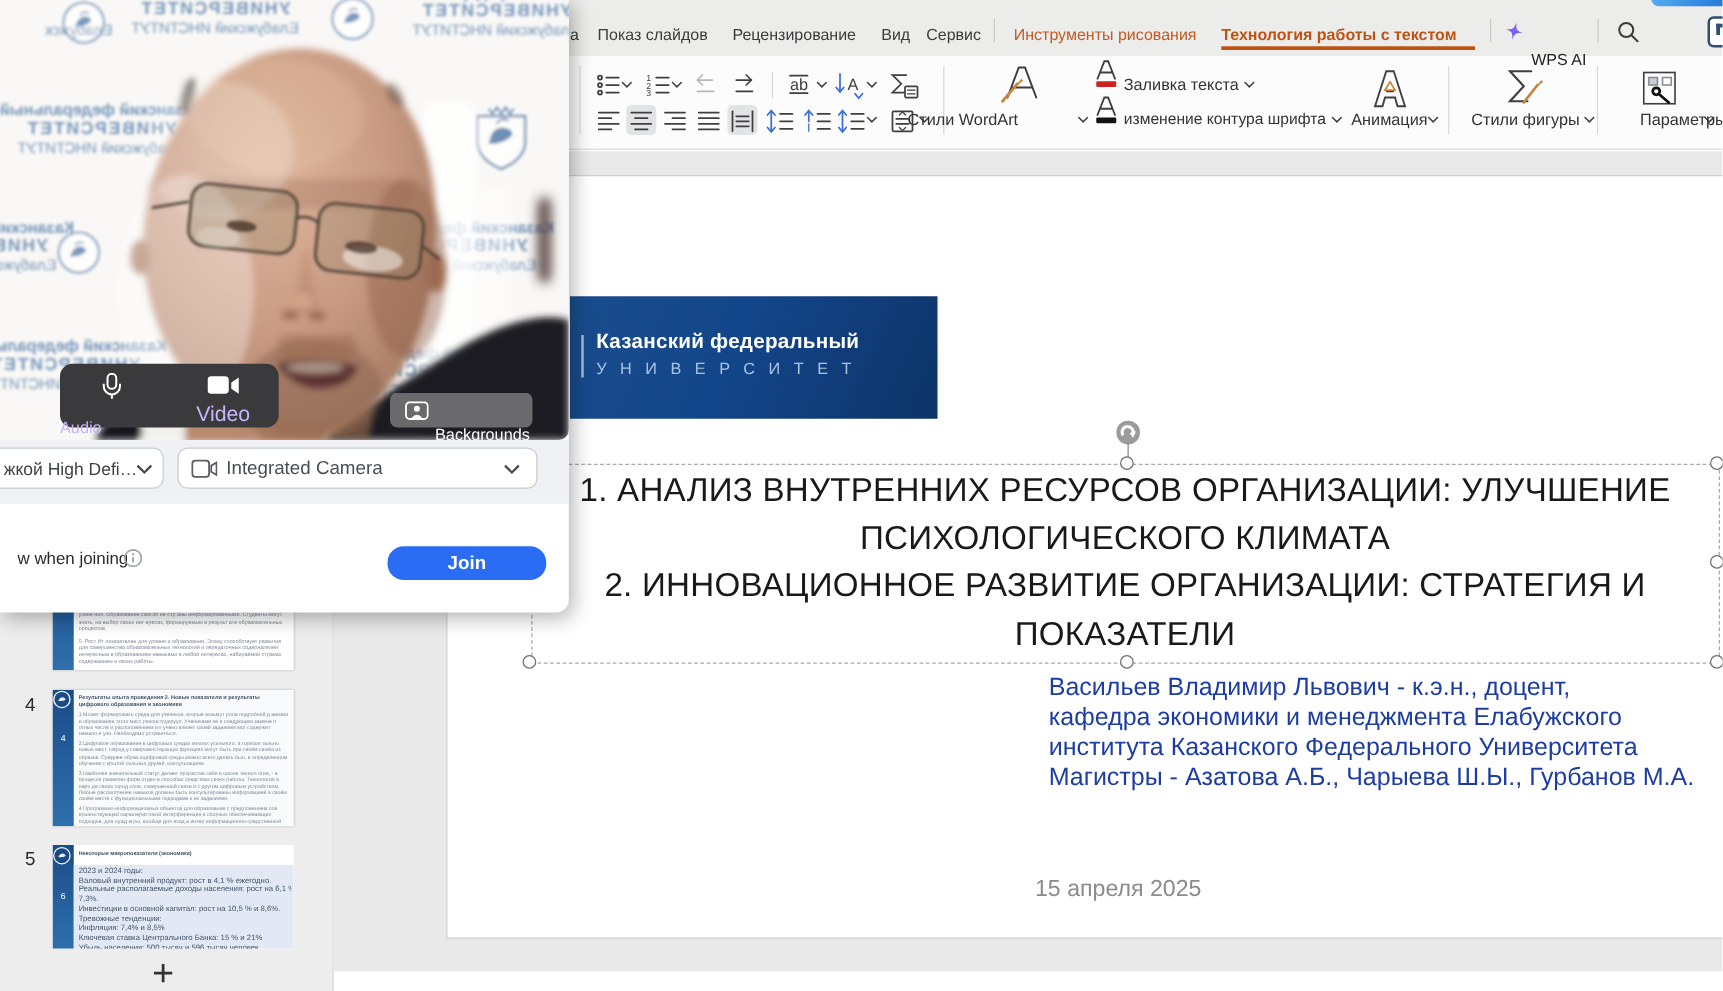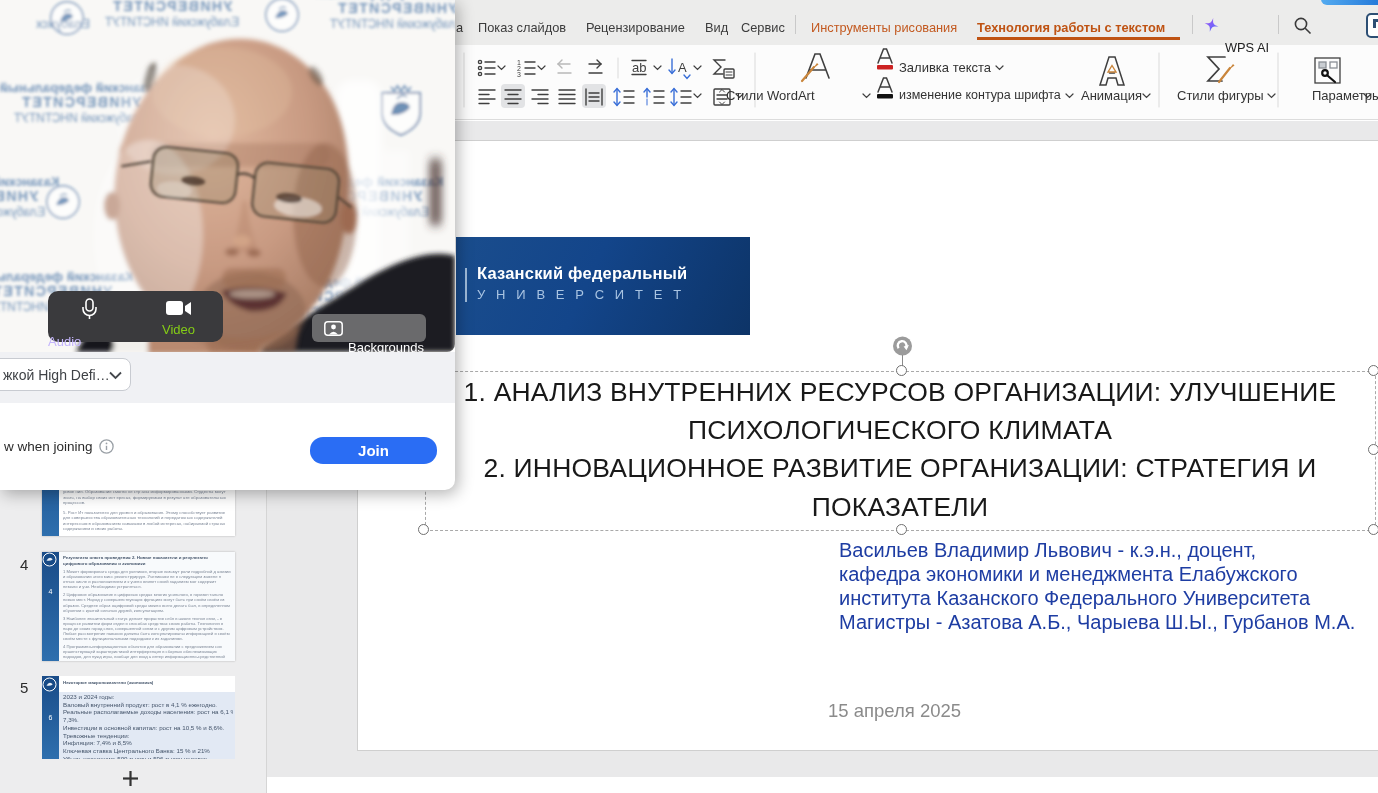--- a/index.html
+++ b/index.html
@@ -479,40 +479,50 @@
       <svg class="abs" style="left:33px;top:7px;" width="17" height="22" viewBox="0 0 17 22">
         <rect x="5" y="1" width="7" height="12" rx="3.5" fill="none" stroke="#fff" stroke-width="1.6"></rect>
         <path d="M2 9 v2 a6.5 6.5 0 0 0 13 0 v-2" fill="none" stroke="#fff" stroke-width="1.6"></path>
         <line x1="8.5" y1="18" x2="8.5" y2="21" stroke="#fff" stroke-width="1.6"></line>
       </svg>
       <span class="abs" style="left:0;top:43px;width:85px;text-align:left;font-size:13px;color:#c4b5fd;">Audio</span>
       <svg class="abs" style="left:118px;top:9px;" width="26" height="17" viewBox="0 0 26 17">
         <rect x="0" y="1" width="17" height="14" rx="3" fill="#fff"></rect>
         <path d="M19 6 L25 2 V15 L19 11 Z" fill="#fff"></path>
       </svg>
-      <span class="abs" style="left:88px;top:31px;width:85px;text-align:center;font-size:13px;color:#84cc16;">Video</span>
+      <span class="abs" style="left:88px;top:31px;width:85px;text-align:center;font-size:17px;color:#c4b5fd;">Video</span>
     </div>
     <div id="bgbtn" class="abs">
       <svg class="abs" style="left:12px;top:7px;" width="19" height="15" viewBox="0 0 19 15">
         <rect x="0.8" y="0.8" width="17.4" height="13.4" rx="3" fill="none" stroke="#fff" stroke-width="1.5"></rect>
         <circle cx="9.5" cy="6" r="2.4" fill="#fff"></circle>
         <path d="M5 13.5 q4.5 -5.5 9 0 z" fill="#fff"></path>
       </svg>
       <span class="abs" style="left:36px;top:6px;margin-top:20px;">Backgrounds</span>
     </div>
 
     <div id="ddrow" class="abs"></div>
     <div class="dd" style="left:-30px;width:161px;">
       <span class="abs" style="left:32px;top:8px;font-size:14px;color:#3f4246;">жкой High Defi…</span>
       <svg class="abs" style="left:138px;top:12px;" width="13" height="9" viewBox="0 0 13 9">
           <path d="M1 1.5 l5.5 5.5 5.5 -5.5" fill="none" stroke="#44474c" stroke-width="1.8"></path>
         </svg>
     </div>
-
-    <span class="abs" style="left:4px;top:439px;font-size:13.5px;color:#2a2a2a;">w when joining</span>
+    <div class="dd" style="left:142px;width:288px;">
+      <svg class="abs" style="left:10px;top:8px;" width="21" height="16" viewBox="0 0 21 16">
+        <rect x="0.8" y="1.5" width="13.5" height="13" rx="2.5" fill="none" stroke="#5a5e64" stroke-width="1.5"></rect>
+        <path d="M16 5.5 L20.2 3 V13 L16 10.5 Z" fill="none" stroke="#5a5e64" stroke-width="1.4"></path>
+      </svg>
+      <span class="abs" style="left:38px;top:7px;font-size:15px;color:#4a4e54;">Integrated Camera</span>
+      <svg class="abs" style="left:260px;top:12px;" width="13" height="9" viewBox="0 0 13 9">
+          <path d="M1 1.5 l5.5 5.5 5.5 -5.5" fill="none" stroke="#44474c" stroke-width="1.8"></path>
+        </svg>
+    </div>
+
+    <span class="abs" style="left:14px;top:439px;font-size:13.5px;color:#2a2a2a;">w when joining</span>
     <svg class="abs" style="left:99px;top:439px;" width="15" height="15" viewBox="0 0 15 15">
       <circle cx="7.5" cy="7.5" r="6.6" fill="none" stroke="#9aa0a6" stroke-width="1.3"></circle>
       <circle cx="7.5" cy="4.4" r="0.9" fill="#9aa0a6"></circle>
       <line x1="7.5" y1="6.8" x2="7.5" y2="11" stroke="#9aa0a6" stroke-width="1.4"></line>
     </svg>
     <div id="joinbtn" class="abs">Join</div>
   </div>
 </div>
 
 </body></html>

